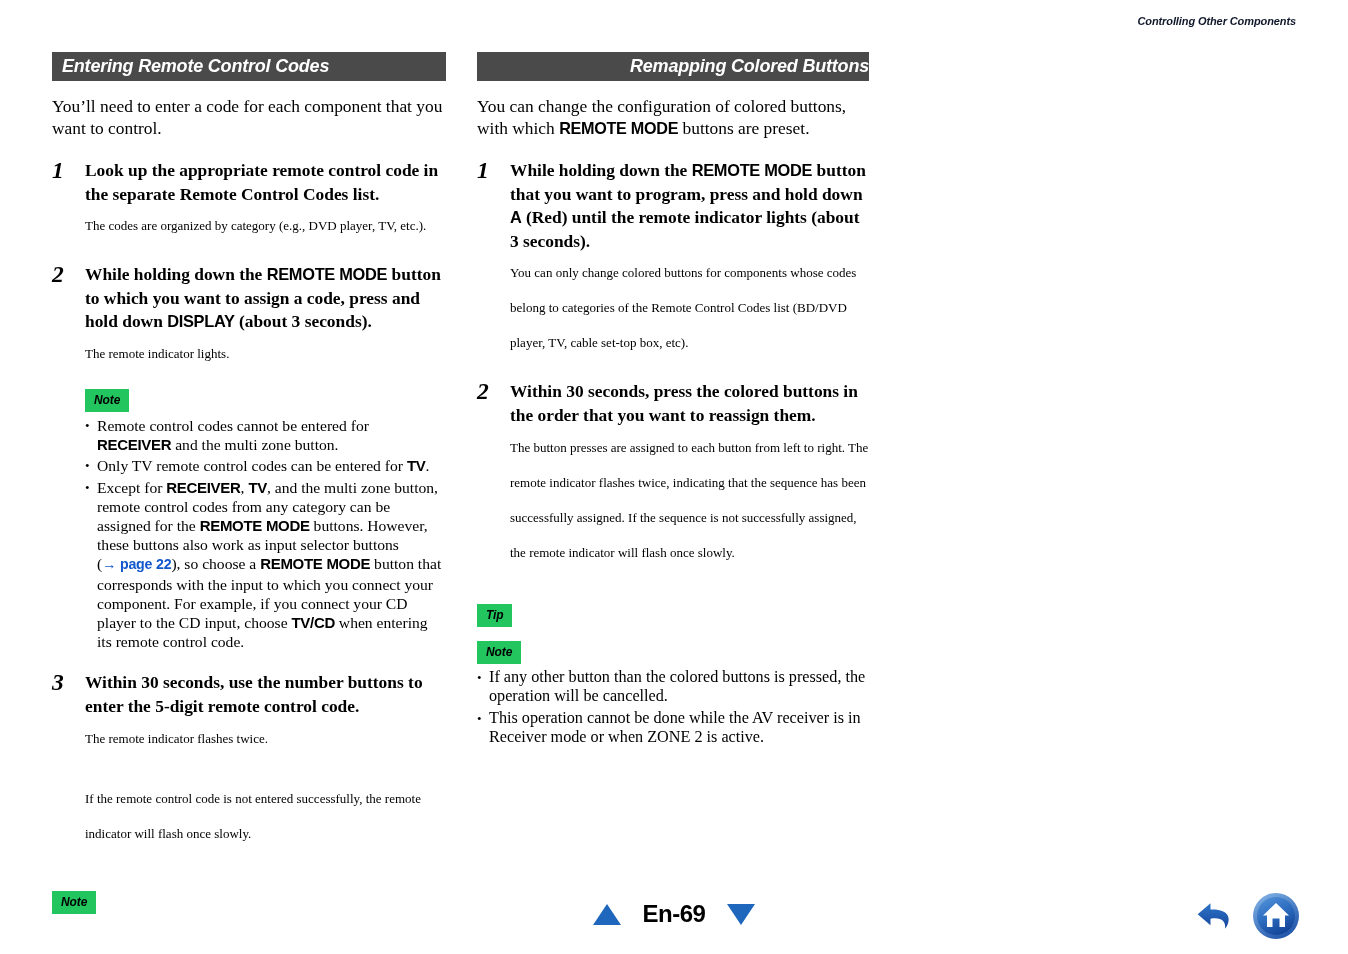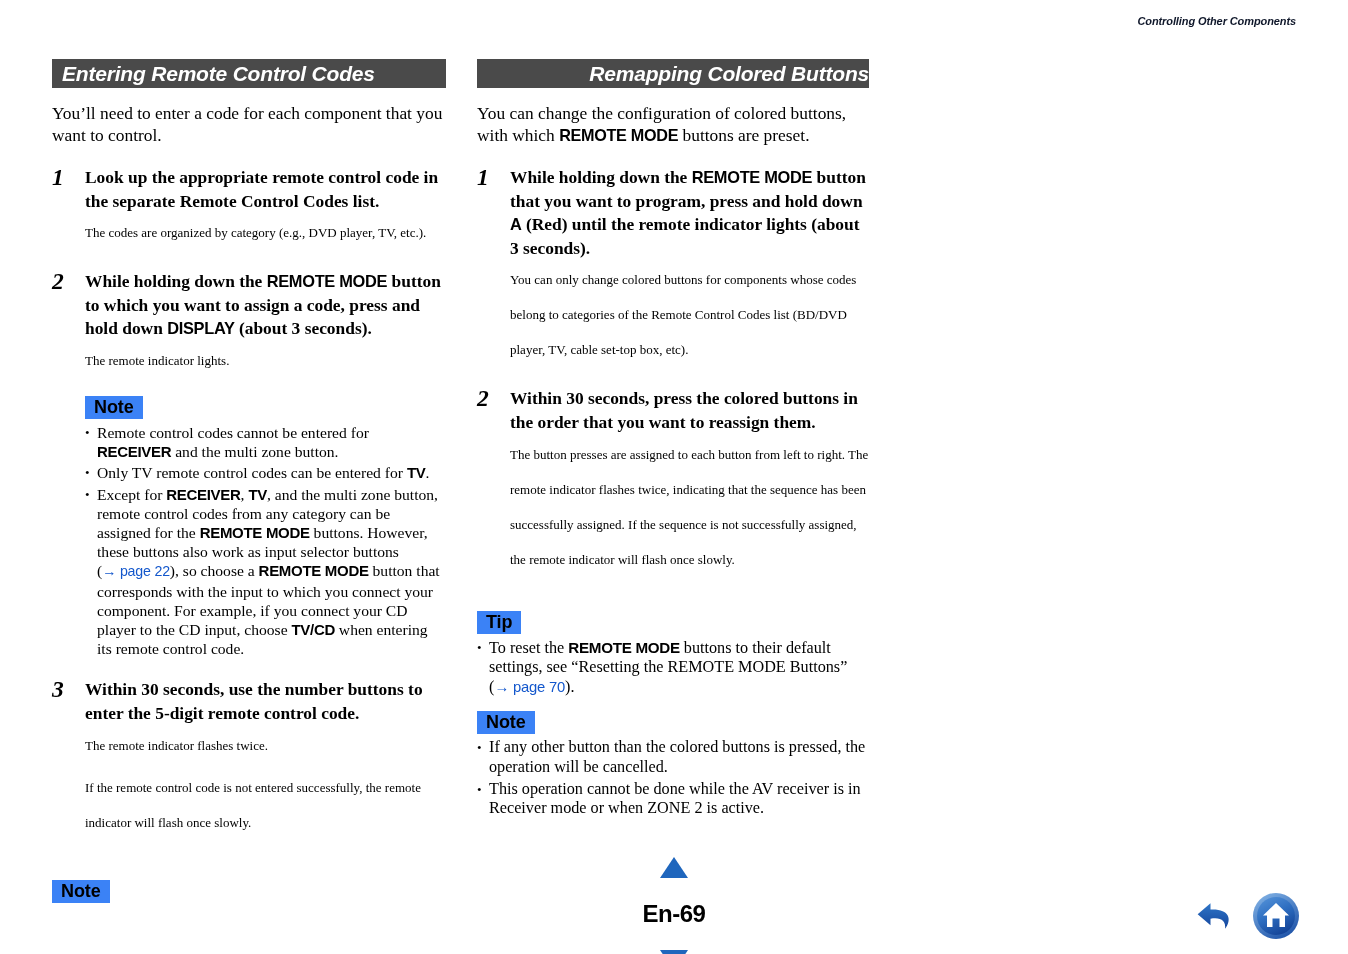--- a/index.html
+++ b/index.html
@@ -42,44 +42,43 @@
   .col-left  { left: 52px;  width: 394px; }
   .col-right { left: 477px; width: 392px; }
 
   
   .section-bar {
     background: #4a4a4a;
     color: #ffffff;
     font-family: "Liberation Sans", sans-serif;
     font-weight: bold;
     font-style: italic;
-    font-size: 21px;
+    font-size: 18px;
     line-height: 29px;
     height: 29px;
     padding: 0 0 0 10px;
     letter-spacing: -0.2px;
     box-sizing: content-box;
     white-space: nowrap;
-    margin-top: 7px;
   }
   .col-left .section-bar  { width: 384px; }
   .col-right .section-bar { width: 382px; text-align: right; }
 
   
   p.intro {
     margin: 14px 0 0 0;
     font-size: 17.4px;
     line-height: 22px;
   }
   p.body {
     margin: 0;
     font-size: 13px;
     line-height: 35px;
   }
-  p.body + p.body { margin-top: 7px; }
+  p.body + p.body { margin-top: 25px; }
 
   
   .step {
     position: relative;
     margin-top: 20px;
     padding-left: 33px;
   }
   .step-num {
     position: absolute;
     left: 0;
@@ -103,39 +102,40 @@
     font-family: "Liberation Sans", sans-serif;
     font-weight: bold;
     font-size: 16.2px;
     letter-spacing: -0.3px;
   }
   .step-title .key { font-size: 16.4px; }
 
   
   .xref {
     font-family: "Liberation Sans", sans-serif;
-    font-weight: normal;
+    font-weight: bold;
     font-size: 15.4px;
     color: #1357cc;
     letter-spacing: -0.2px;
     text-decoration: none;
     white-space: nowrap;
   }
 
   
   .badge {
     display: inline-block;
-    background: #3b82f6;
+    background: #22c55e;
     color: #000000;
     font-family: "Liberation Sans", sans-serif;
     font-weight: bold;
-    font-size: 18px;
+    font-size: 12px;
     line-height: 20px;
     padding: 1px 9px 2px 9px;
     letter-spacing: -0.1px;
+    font-style: italic;
   }
   .note-block { margin-top: 18px; }
 
   ul.bullets {
     list-style: none;
     margin: 4px 0 0 0;
     padding: 0;
   }
   ul.bullets li {
     position: relative;
@@ -164,21 +164,20 @@
   .footer-nav {
     position: absolute;
     left: 0;
     right: 0;
     bottom: 18px;
     height: 44px;
     display: flex;
     align-items: center;
     justify-content: center;
     gap: 22px;
-    flex-direction: column;
   }
   .tri {
     width: 0;
     height: 0;
     border-left: 14px solid transparent;
     border-right: 14px solid transparent;
   }
   .tri-up   { border-bottom: 21px solid #1f66bd; }
   .tri-down { border-top: 21px solid #1f66bd; }
   .page-label {
@@ -269,23 +268,20 @@
     <div class="step">
       <div class="step-num">2</div>
       <p class="step-title"><span>Within 30 seconds, press the colored buttons in the order that you want to reassign them.</span></p>
       <div class="step-body">
         <p class="body">The button presses are assigned to each button from left to right. The remote indicator flashes twice, indicating that the sequence has been successfully assigned. If the sequence is not successfully assigned, the remote indicator will flash once slowly.</p>
       </div>
     </div>
 
     <div class="note-block" style="margin-top:34px">
       <span class="badge">Tip</span>
-      <ul class="bullets">
-          <li><span>To reset the </span><span class="key">REMOTE MODE</span><span> buttons to their default settings, see “Resetting the REMOTE MODE Buttons” (</span><span class="xref">→ page 70</span><span>).</span></li>
-        </ul>
     </div>
 
     <div class="note-block" style="margin-top:14px">
       <span class="badge">Note</span>
       <ul class="bullets">
           <li><span>If any other button than the colored buttons is pressed, the operation will be cancelled.</span></li>
           <li><span>This operation cannot be done while the AV receiver is in Receiver mode or when ZONE 2 is active.</span></li>
         </ul>
     </div>
 

